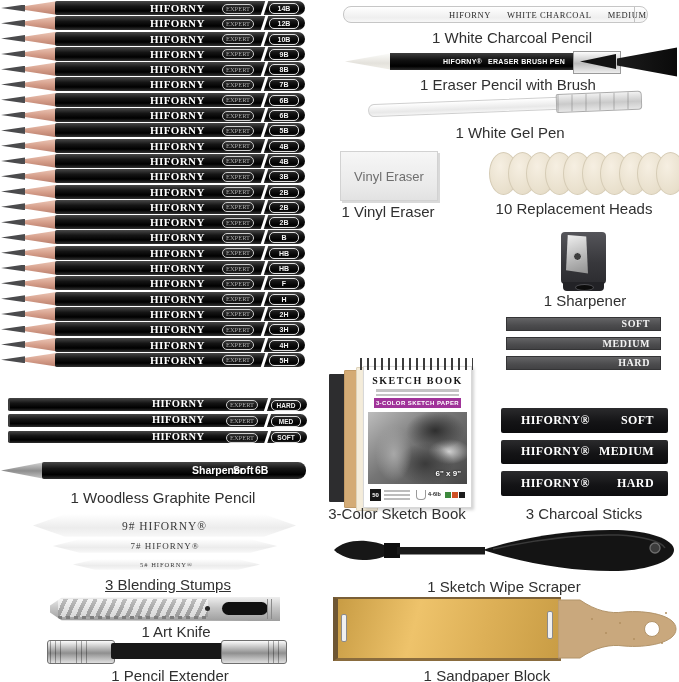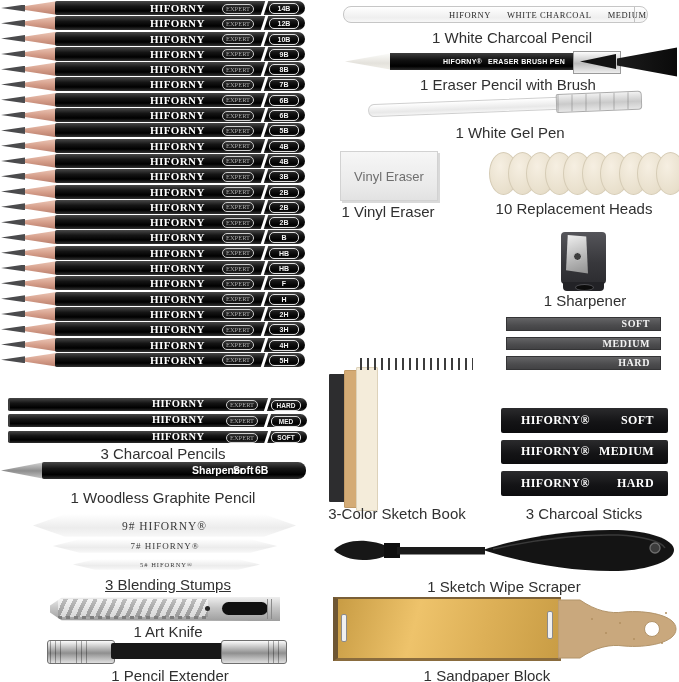--- a/index.html
+++ b/index.html
@@ -476,21 +476,20 @@
       </div>
       <div class="cprow">
         <div class="cpbody">
           <div class="pbrand">HIFORNY</div>
           <div class="pbadge">EXPERT</div>
           <div class="pgap"></div>
           <div class="pgrade">SOFT</div>
         </div>
       </div>
     </div>
-  <div class="cap" style="left:163px;top:445px;">3 Charcoal Pencils</div>
 
   <div class="woodless">
     <div class="wl-tip"></div>
     <div class="wl-body">
       <span class="wl-mat">Sharpener</span>
       <span class="wl-soft">Soft</span>
       <span class="wl-grade">6B</span>
     </div>
   </div>
   <div class="cap" style="left:163px;top:489px;">1 Woodless Graphite Pencil</div>
@@ -502,21 +501,21 @@
     </div>
   <div class="cap" style="left:168px;top:576px;text-decoration:underline;">3 Blending Stumps</div>
 
   <div class="knife">
     <div class="knife-hatch"></div>
     <div class="knife-serr"></div>
     <div class="knife-dot"></div>
     <div class="knife-btn"></div>
     <div class="knife-lines"></div>
   </div>
-  <div class="cap" style="left:168px;top:623px;">1 Art Knife</div>
+  <div class="cap" style="left:176px;top:623px;">1 Art Knife</div>
 
   <div class="ext">
     <div class="ext-chrome ext-l">
       <div class="ext-ridge" style="left:2px;"></div>
       <div class="ext-ridge" style="left:28px;"></div>
     </div>
     <div class="ext-mid"></div>
     <div class="ext-chrome ext-r">
       <div class="ext-ridge" style="right:4px;"></div>
     </div>
@@ -581,20 +580,40 @@
 
   <div id="gstick-group">
       <div class="gstick">SOFT</div>
       <div class="gstick">MEDIUM</div>
       <div class="gstick">HARD</div>
     </div>
 
   <div class="sheet sheet-black"></div>
   <div class="sheet sheet-tan"></div>
   <div class="sheet sheet-cream"></div>
+  <div class="sb-cover">
+    <div class="sb-title">SKETCH BOOK</div>
+    <div class="sb-sub1"></div>
+    <div class="sb-sub2"></div>
+    <div class="sb-banner">3-COLOR SKETCH PAPER</div>
+    <div class="sb-art">
+      <div class="sb-size">6" x 9"</div>
+    </div>
+    <div class="sb-strip">
+      <div class="sb-badge">50</div>
+      <div class="sb-tline1"></div>
+      <div class="sb-tline2"></div>
+      <div class="sb-tline3"></div>
+      <div class="sb-cup"></div>
+      <div class="sb-weight">4-6lb</div>
+      <div class="sb-sq sb-sq1"></div>
+      <div class="sb-sq sb-sq2"></div>
+      <div class="sb-sq sb-sq3"></div>
+    </div>
+  </div>
   <div class="sb-spiral"></div>
   <div class="cap" style="left:397px;top:505px;">3-Color Sketch Book</div>
 
   <div id="cstick-group">
       <div class="cstick">
         <span>HIFORNY®</span>
         <span>SOFT</span>
       </div>
       <div class="cstick">
         <span>HIFORNY®</span>

